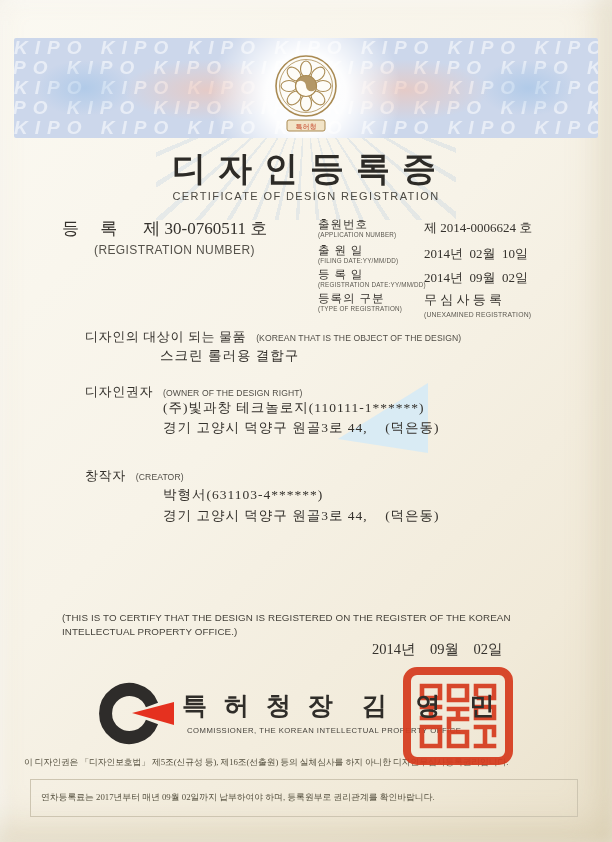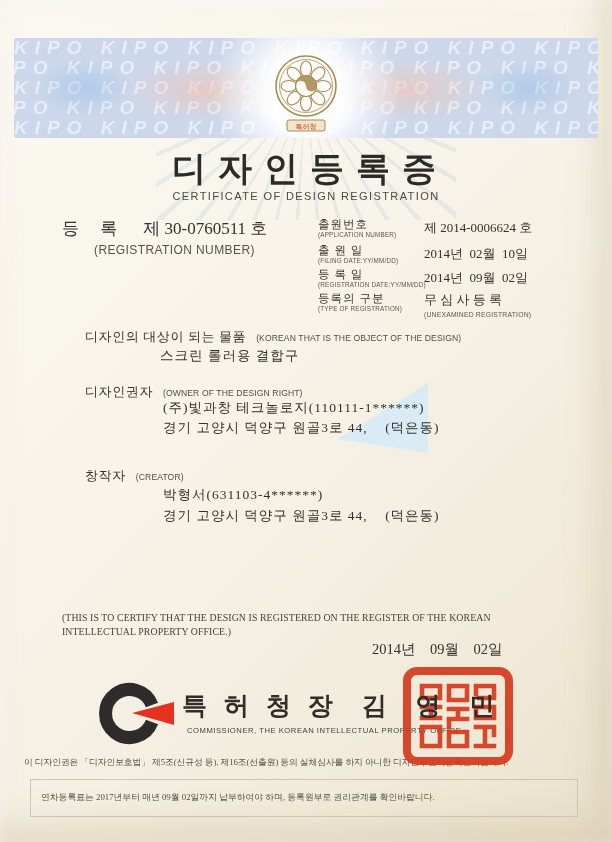--- a/index.html
+++ b/index.html
@@ -92,21 +92,21 @@
     clip-path:polygon(100% 0, 100% 100%, 2% 80%);
   }
 
   
   .stmt-ko{
     position:absolute; left:62px; top:558px; width:505px;
     font-size:17.5px; line-height:1.52; letter-spacing:1px;
   }
   .stmt-en{
     position:absolute; left:62px; top:611px; width:492px;
-    font-family:Liberation Serif, serif;
+    font-family:Liberation Sans, sans-serif;
     font-size:9.8px; line-height:1.45; color:#46433c; letter-spacing:.1px;
   }
   .stmt-date{ position:absolute; left:372px; top:640px; font-size:14.5px; }
 
   
   .logo{ position:absolute; left:92px; top:679px; width:84px; height:70px; }
   .sig-en{
     position:absolute; left:187px; top:726px; z-index:1;
     font-family:"Liberation Sans","DejaVu Sans",sans-serif;
     font-size:7.7px; letter-spacing:.5px; color:#45423c;

